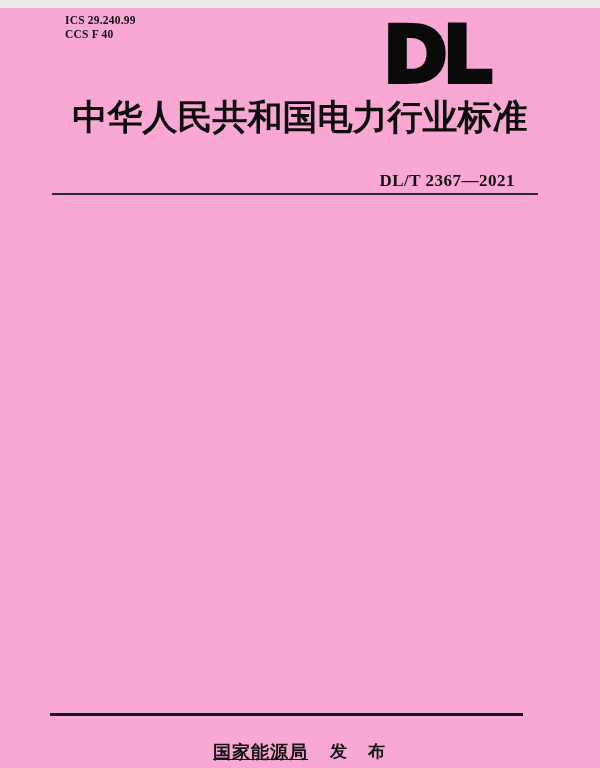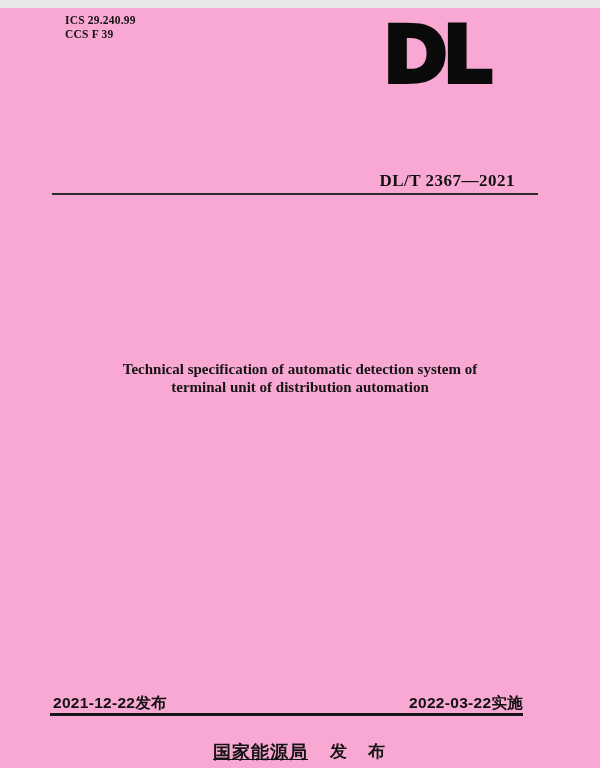--- a/index.html
+++ b/index.html
@@ -159,42 +159,35 @@
     text-align: center;
   }
 </style>
 </head>
 <body>
 
 <div id="page">
 
   <div class="ics-block">
     <div>ICS 29.240.99</div>
-    <div>CCS F 39</div>
+    <div>CCS F 40</div>
   </div>
 
   <svg class="dl-logo" viewBox="0 0 128 66">
     <text x="-3" y="60" font-family="DejaVu Sans, sans-serif" font-size="78" font-weight="bold" letter-spacing="-5" fill="#0a0a0a" stroke="#0a0a0a" stroke-width="4">DL</text>
   </svg>
 
+  <div class="std-title">中华人民共和国电力行业标准</div>
 
   <div class="std-number">DL/T 2367—2021</div>
 
   <div class="rule-top"></div>
 
 
-  <div class="eng-title">
-    <div>Technical specification of automatic detection system of</div>
-    <div>terminal unit of distribution automation</div>
-  </div>
 
-  <div class="date-row">
-    <span>2021-12-22发布</span>
-    <span>2022-03-22实施</span>
-  </div>
 
   <div class="rule-bottom"></div>
 
   <div class="footer">
     <span class="issuer">国家能源局</span>
     <span class="publish">发　布</span>
   </div>
 
 </div>
 

